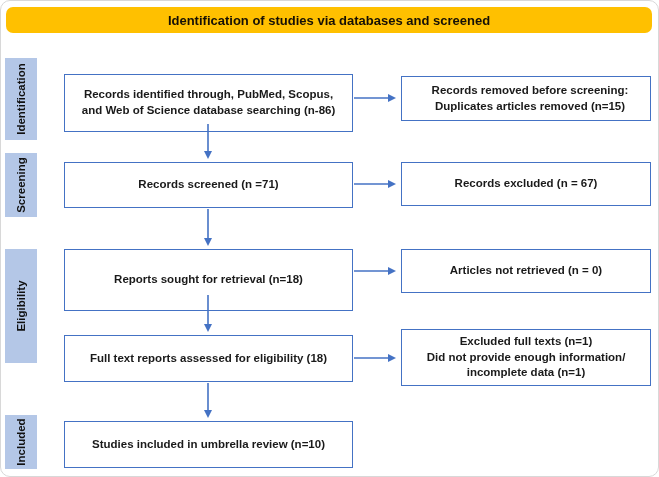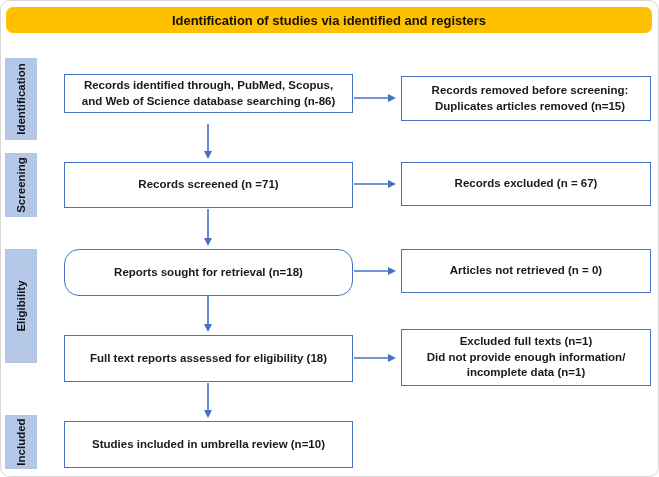--- a/index.html
+++ b/index.html
@@ -63,44 +63,44 @@
     text-align: center;
     font-weight: bold;
     font-size: 11.5px;
     line-height: 1.35;
     color: var(--box-text, #1a1a1a);
     white-space: pre-line;
     padding: 2px 8px;
   }
   .col-left  { left: 63px;  width: 289px; }
   .col-right { left: 400px; width: 250px; }
-  .node.l1 { top: 73px;  height: 39px; }
+  .node.l1 { top: 73px;  height: 58px; }
   .node.l2 { top: 161px; height: 46px; }
-  .node.l3 { top: 248px; height: 47px; border-radius: 15px; }
+  .node.l3 { top: 248px; height: 62px; }
   .node.l4 { top: 334px; height: 47px; }
   .node.l5 { top: 420px; height: 47px; }
   .node.r1 { top: 75px;  height: 45px; padding-left: 16px; }
   .node.r2 { top: 161px; height: 44px; }
   .node.r3 { top: 248px; height: 44px; }
   .node.r4 { top: 328px; height: 57px; }
   svg.arrows {
     position: absolute;
     left: 0; top: 0;
     width: 659px; height: 477px;
     color: var(--arrow, #4472C4);
     pointer-events: none;
   }
   svg.arrows line { stroke: currentColor; stroke-width: 1.6; }
 </style>
 </head>
 <body>
 
 <div class="figure">
 
-  <div class="title-bar">Identification of studies via identified and registers</div>
+  <div class="title-bar">Identification of studies via databases and screened</div>
 
   <div class="stage identification">
     <span>Identification</span>
   </div>
   <div class="stage screening">
     <span>Screening</span>
   </div>
   <div class="stage eligibility">
     <span>Eligibility</span>
   </div>

